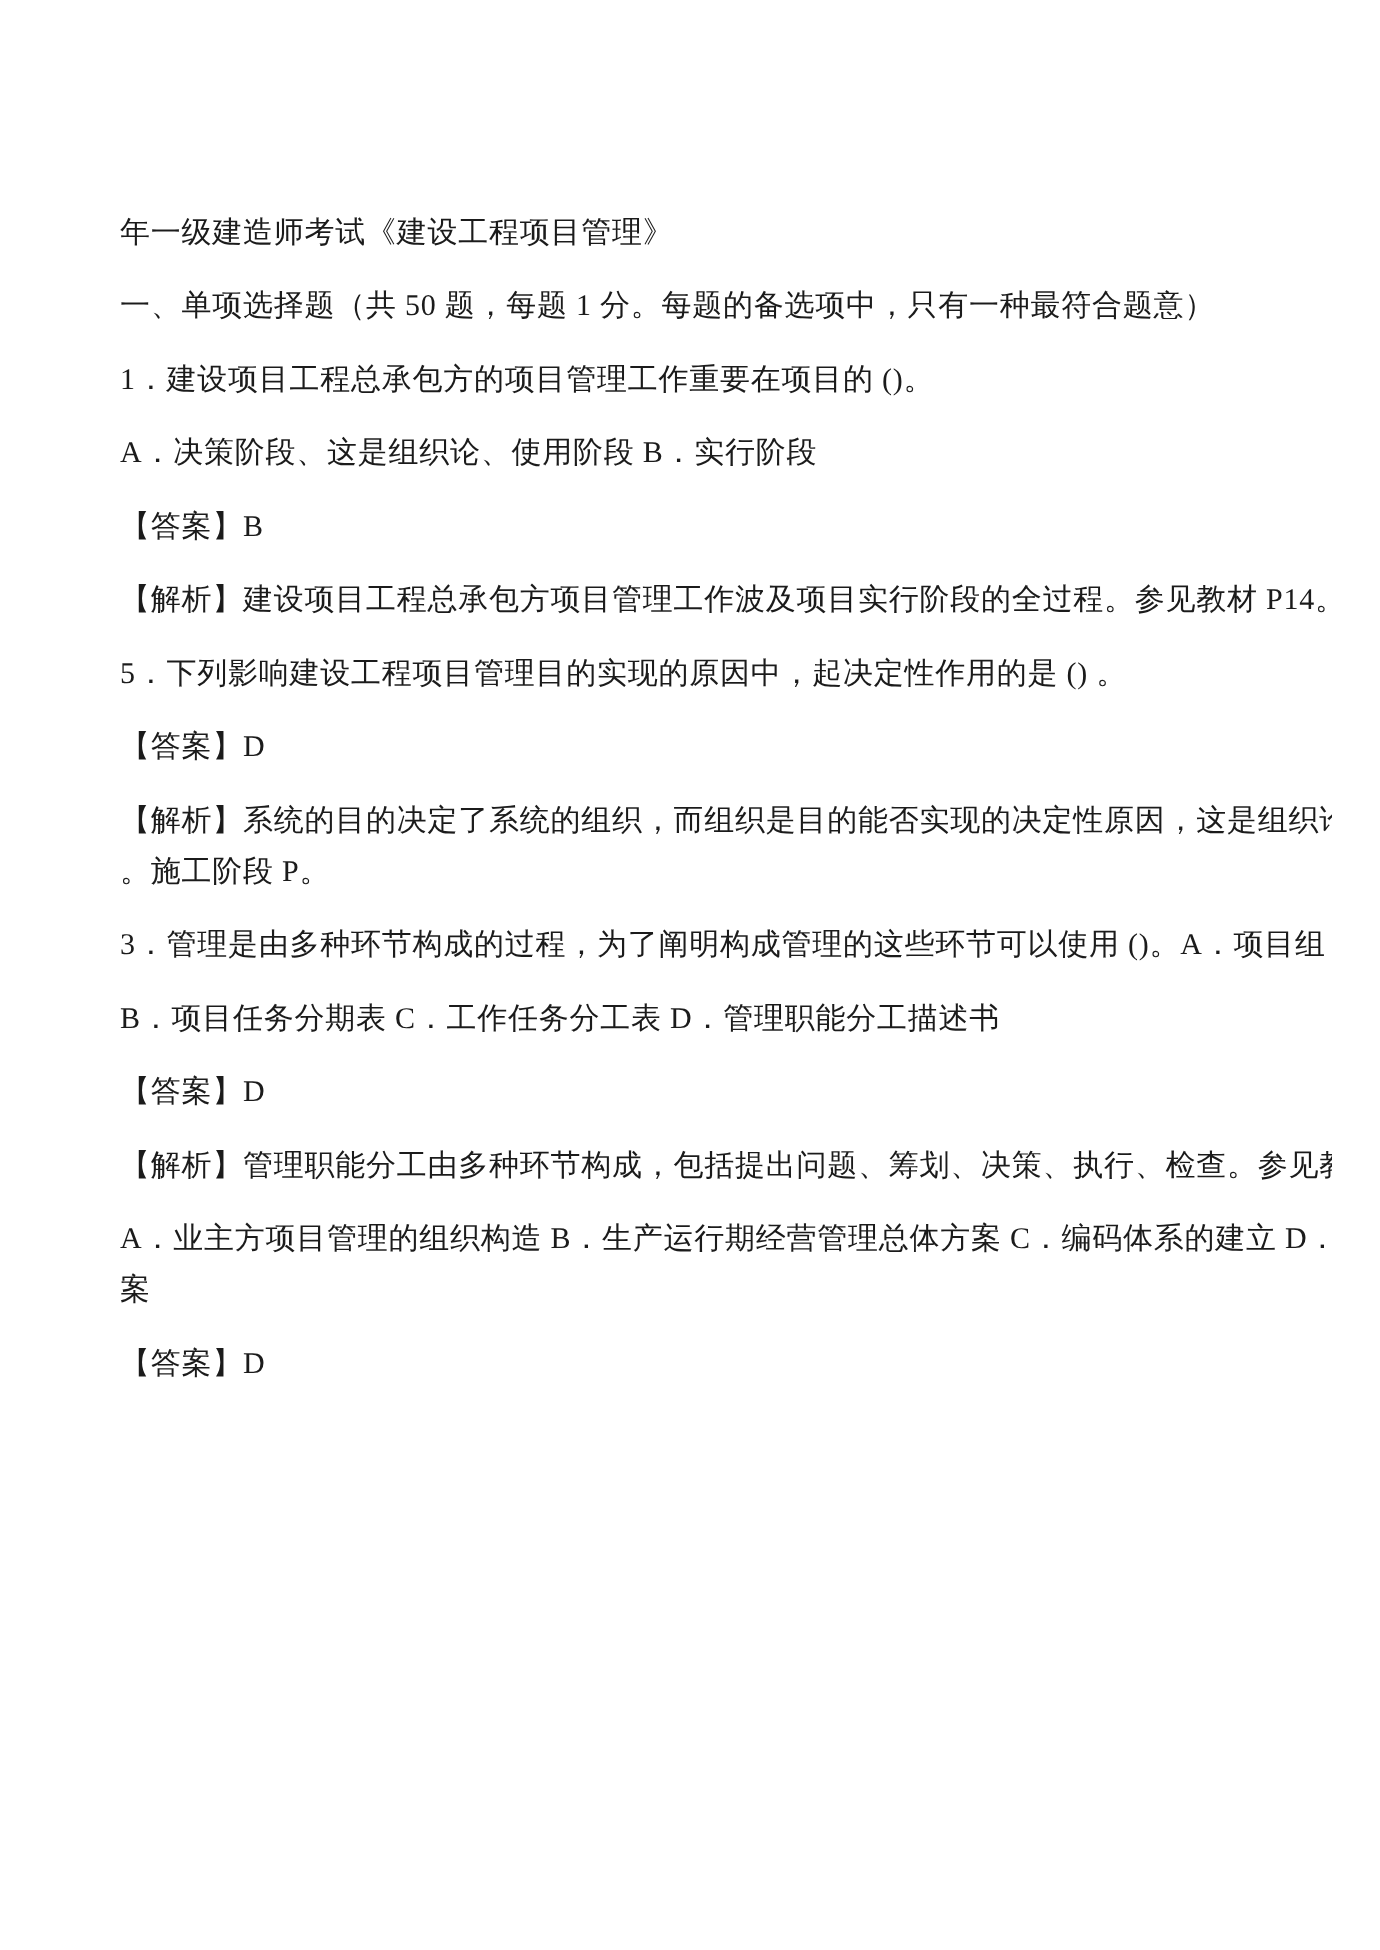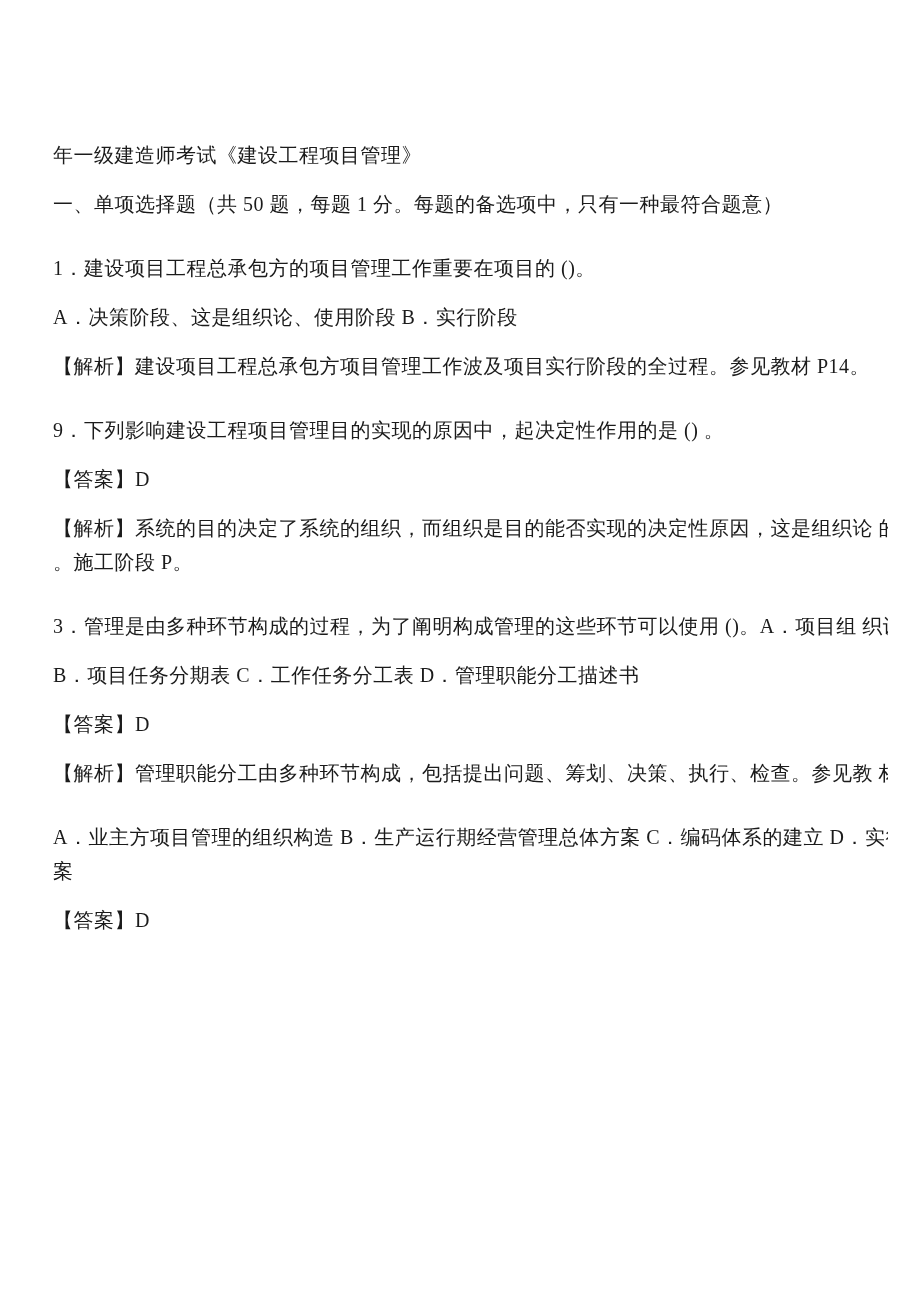--- a/index.html
+++ b/index.html
@@ -2,34 +2,34 @@
 <html><head>
 <meta charset="utf-8">
 <style>
   html, body { margin: 0; padding: 0; background: #ffffff; }
   .page {
     position: relative;
     width: 888px;
     height: 1300px;
     background: #ffffff;
     box-sizing: border-box;
-    padding: 138px 100px 0 53px;
+    padding: 138px 100px 0 80px;
     font-family: "Liberation Serif", "DejaVu Serif", serif;
     font-size: 20px;
     color: #1b1b1b;
     overflow: hidden;
   }
   .para { margin: 0 0 15px 0; }
   .row {
     margin: 0;
     line-height: 34px;
     white-space: nowrap;
     letter-spacing: 0.5px;
   }
-  .question { margin-top: 30px; }
+  .question { }
 </style>
 </head>
 <body>
 
 <div class="page">
 
   <div class="para">
     <p class="row">年一级建造师考试《建设工程项目管理》</p>
   </div>
   <div class="para">
@@ -37,27 +37,30 @@
   </div>
 
   <div class="question">
     <div class="para">
       <p class="row">1．建设项目工程总承包方的项目管理工作重要在项目的 ()。</p>
     </div>
     <div class="para">
       <p class="row">A．决策阶段、这是组织论、使用阶段 B．实行阶段</p>
     </div>
     <div class="para">
+      <p class="row">【答案】B</p>
+    </div>
+    <div class="para">
       <p class="row">【解析】建设项目工程总承包方项目管理工作波及项目实行阶段的全过程。参见教材 P14。</p>
     </div>
   </div>
 
   <div class="question">
     <div class="para">
-      <p class="row">9．下列影响建设工程项目管理目的实现的原因中，起决定性作用的是 () 。</p>
+      <p class="row">5．下列影响建设工程项目管理目的实现的原因中，起决定性作用的是 () 。</p>
     </div>
     <div class="para">
       <p class="row">【答案】D</p>
     </div>
     <div class="para">
       <p class="row">【解析】系统的目的决定了系统的组织，而组织是目的能否实现的决定性原因，这是组织论 的一种重要结论</p>
       <p class="row">。施工阶段 P。</p>
     </div>
   </div>
 

